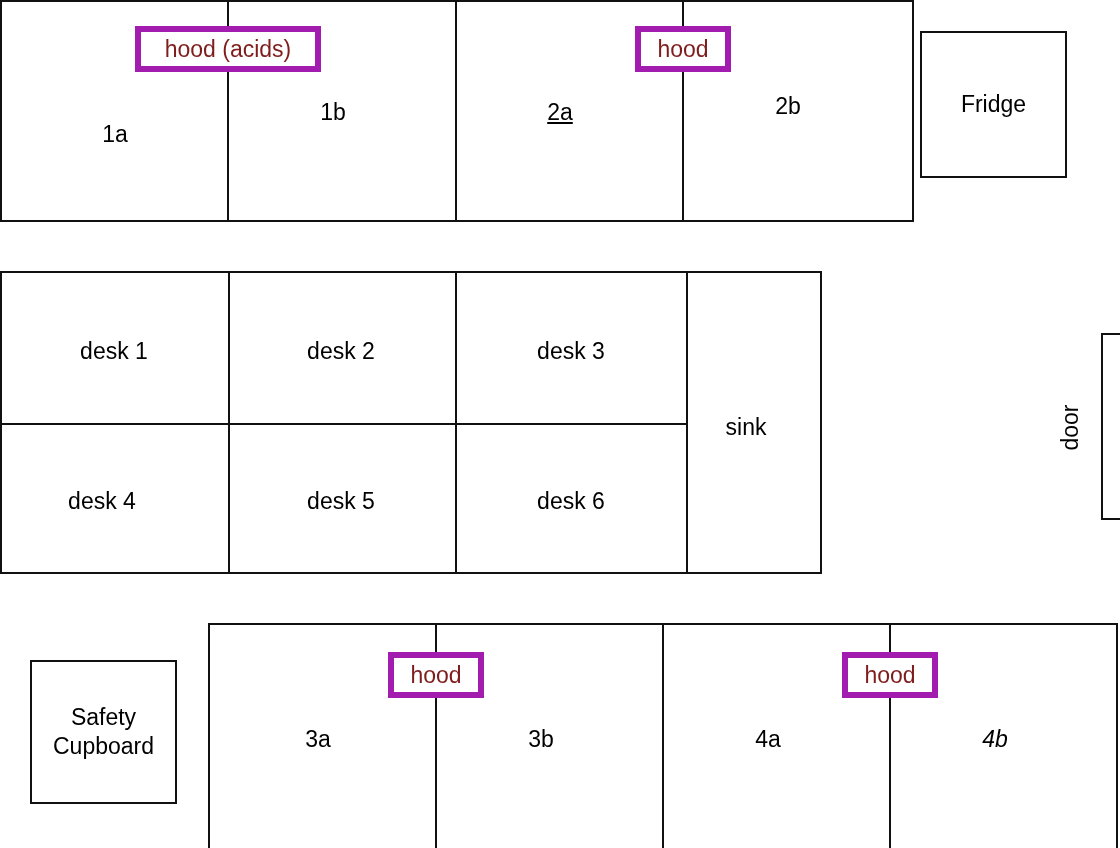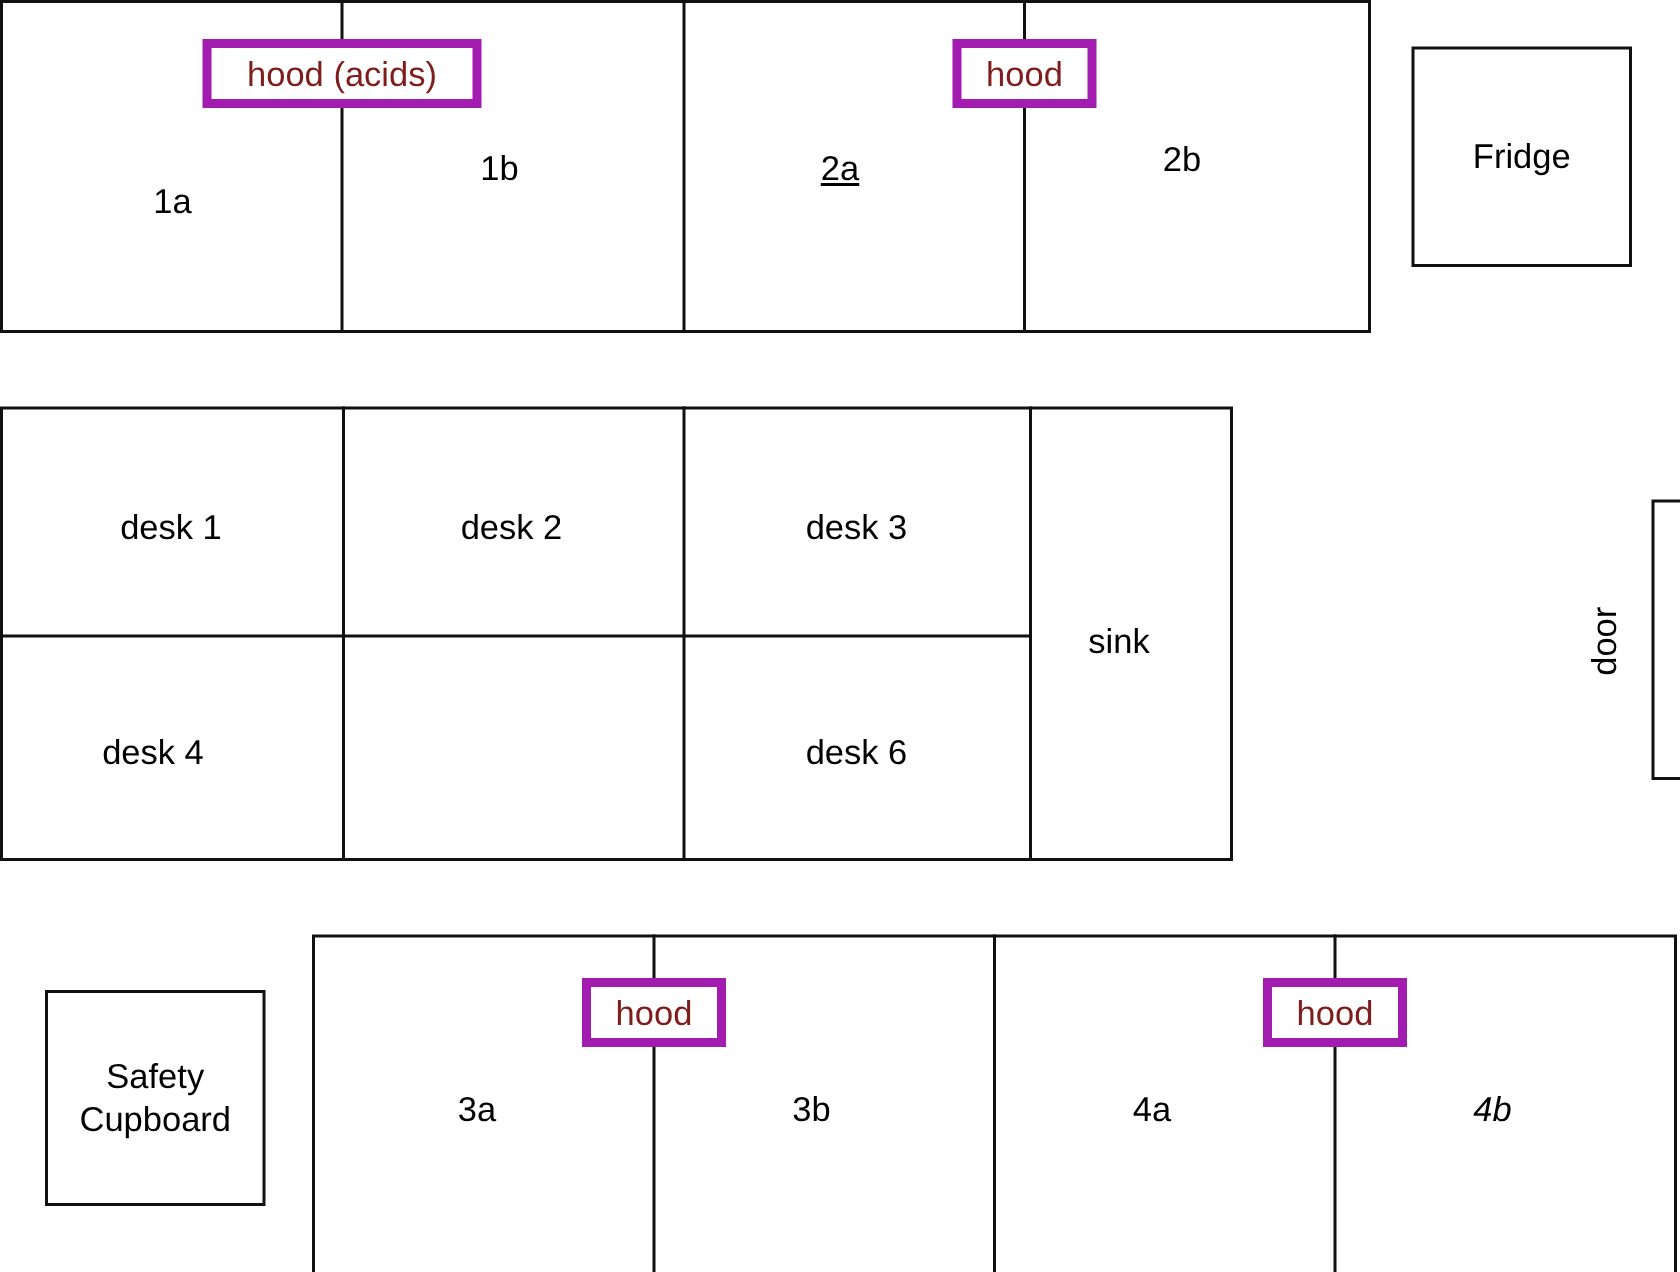--- a/index.html
+++ b/index.html
@@ -95,33 +95,34 @@
   <div class="vdiv" style="left:682px; top:0px; height:220px;"></div>
 
   <div class="cell-label" style="left:40px; top:98px; width:150px;margin-top:22px;">1a</div>
   <div class="cell-label" style="left:258px; top:98px; width:150px;">1b</div>
   <div class="cell-label" style="left:485px; top:98px; width:150px;text-decoration:underline;">2a</div>
   <div class="cell-label" style="left:713px; top:80px; width:150px;margin-top:12px;">2b</div>
 
   <div class="labelbox" style="left:135px; top:26px; width:186px; height:46px;">hood (acids)</div>
   <div class="labelbox" style="left:635px; top:26px; width:96px; height:46px;">hood</div>
 
-  <div class="unitbox" style="left:941px; top:31px; width:147px; height:147px;text-align:center;">Fridge</div>
+  <div class="unitbox" style="left:920px; top:31px; width:147px; height:147px;text-align:center;">Fridge</div>
 
   <div class="block" style="left:0px; top:271px; width:822px; height:303px;"></div>
   <div class="vdiv" style="left:228px; top:271px; height:301px;"></div>
   <div class="vdiv" style="left:455px; top:271px; height:301px;"></div>
   <div class="vdiv" style="left:686px; top:271px; height:301px;"></div>
   <div class="hdiv" style="left:0px; top:423px; width:688px;"></div>
 
   <div class="cell-label" style="left:39px; top:337px; width:150px;">desk 1</div>
   <div class="cell-label" style="left:266px; top:337px; width:150px;">desk 2</div>
   <div class="cell-label" style="left:496px; top:337px; width:150px;">desk 3</div>
 
   <div class="cell-label" style="left:27px; top:487px; width:150px;">desk 4</div>
+  <div class="cell-label" style="left:266px; top:487px; width:150px;">desk 5</div>
   <div class="cell-label" style="left:496px; top:487px; width:150px;">desk 6</div>
 
   <div class="cell-label" style="left:679px; top:413px; width:134px;">sink</div>
 
   <div class="door-unit" style="left:1101px; top:333px; width:40px; height:187px;"></div>
   <div class="door-label" style="left:1040px; top:414px; width:60px; text-align:center;">door</div>
 
   <div class="unitbox" style="left:30px; top:660px; width:147px; height:144px;">Safety
 Cupboard</div>
 

